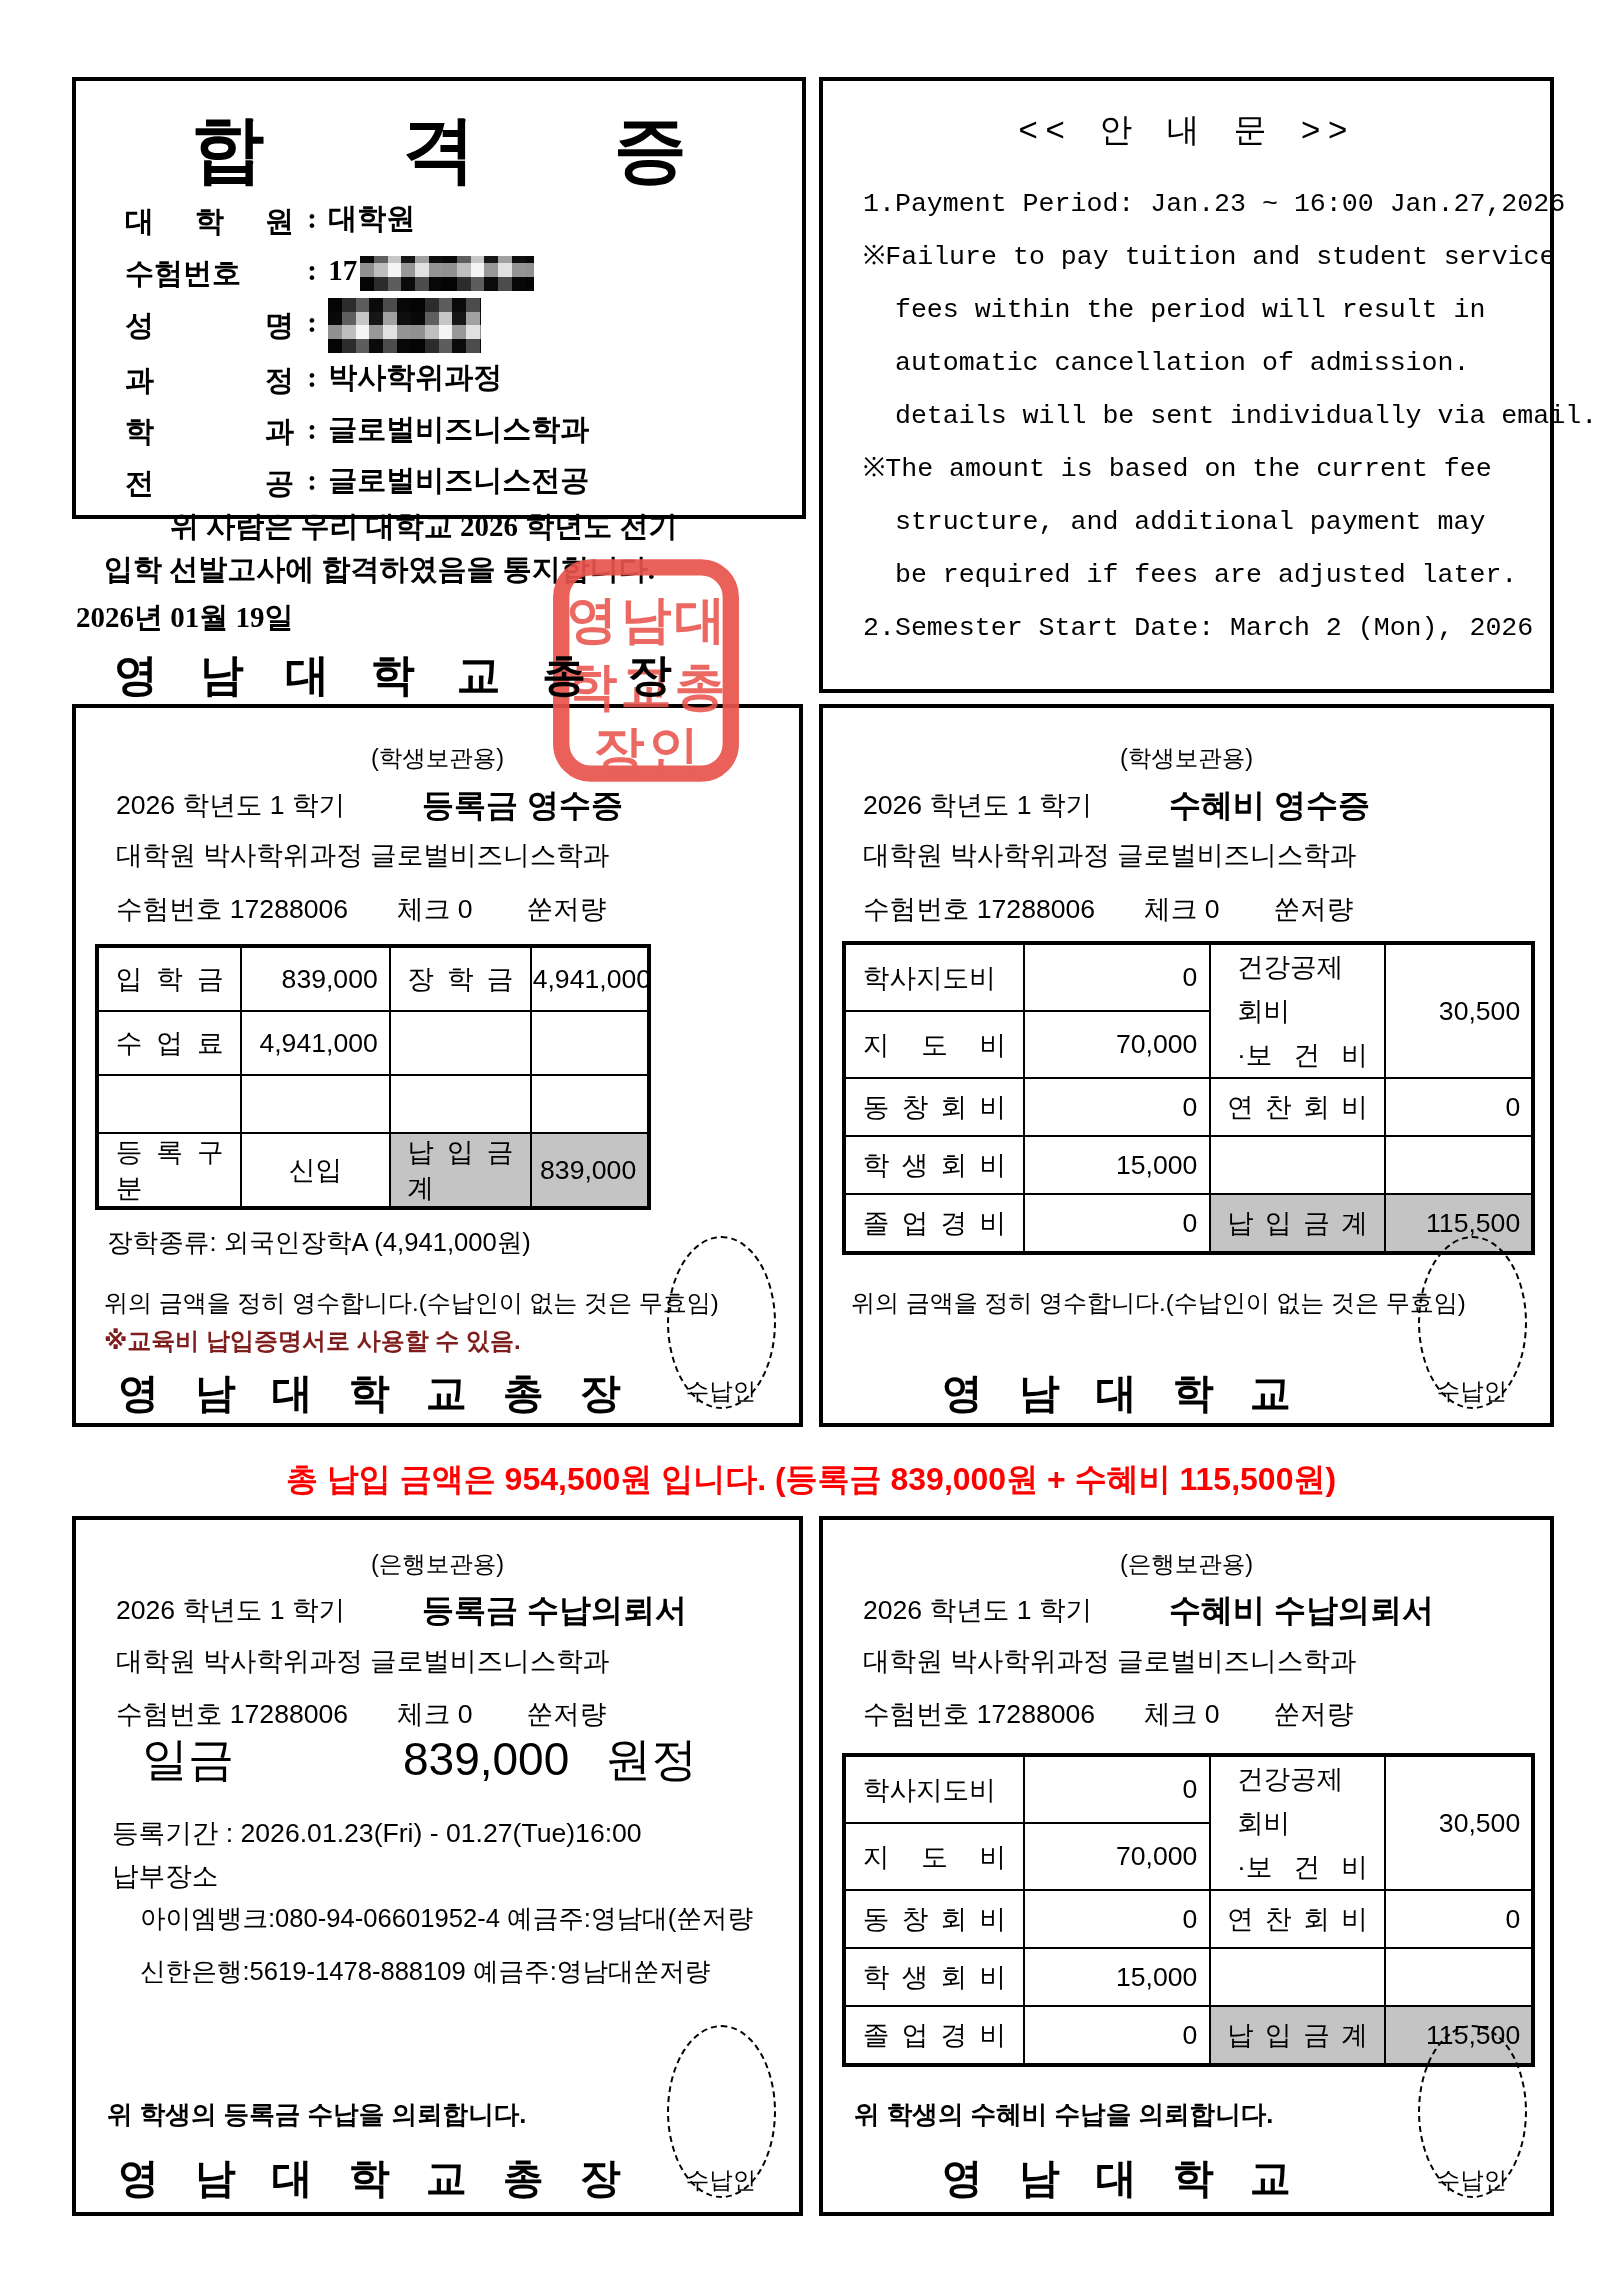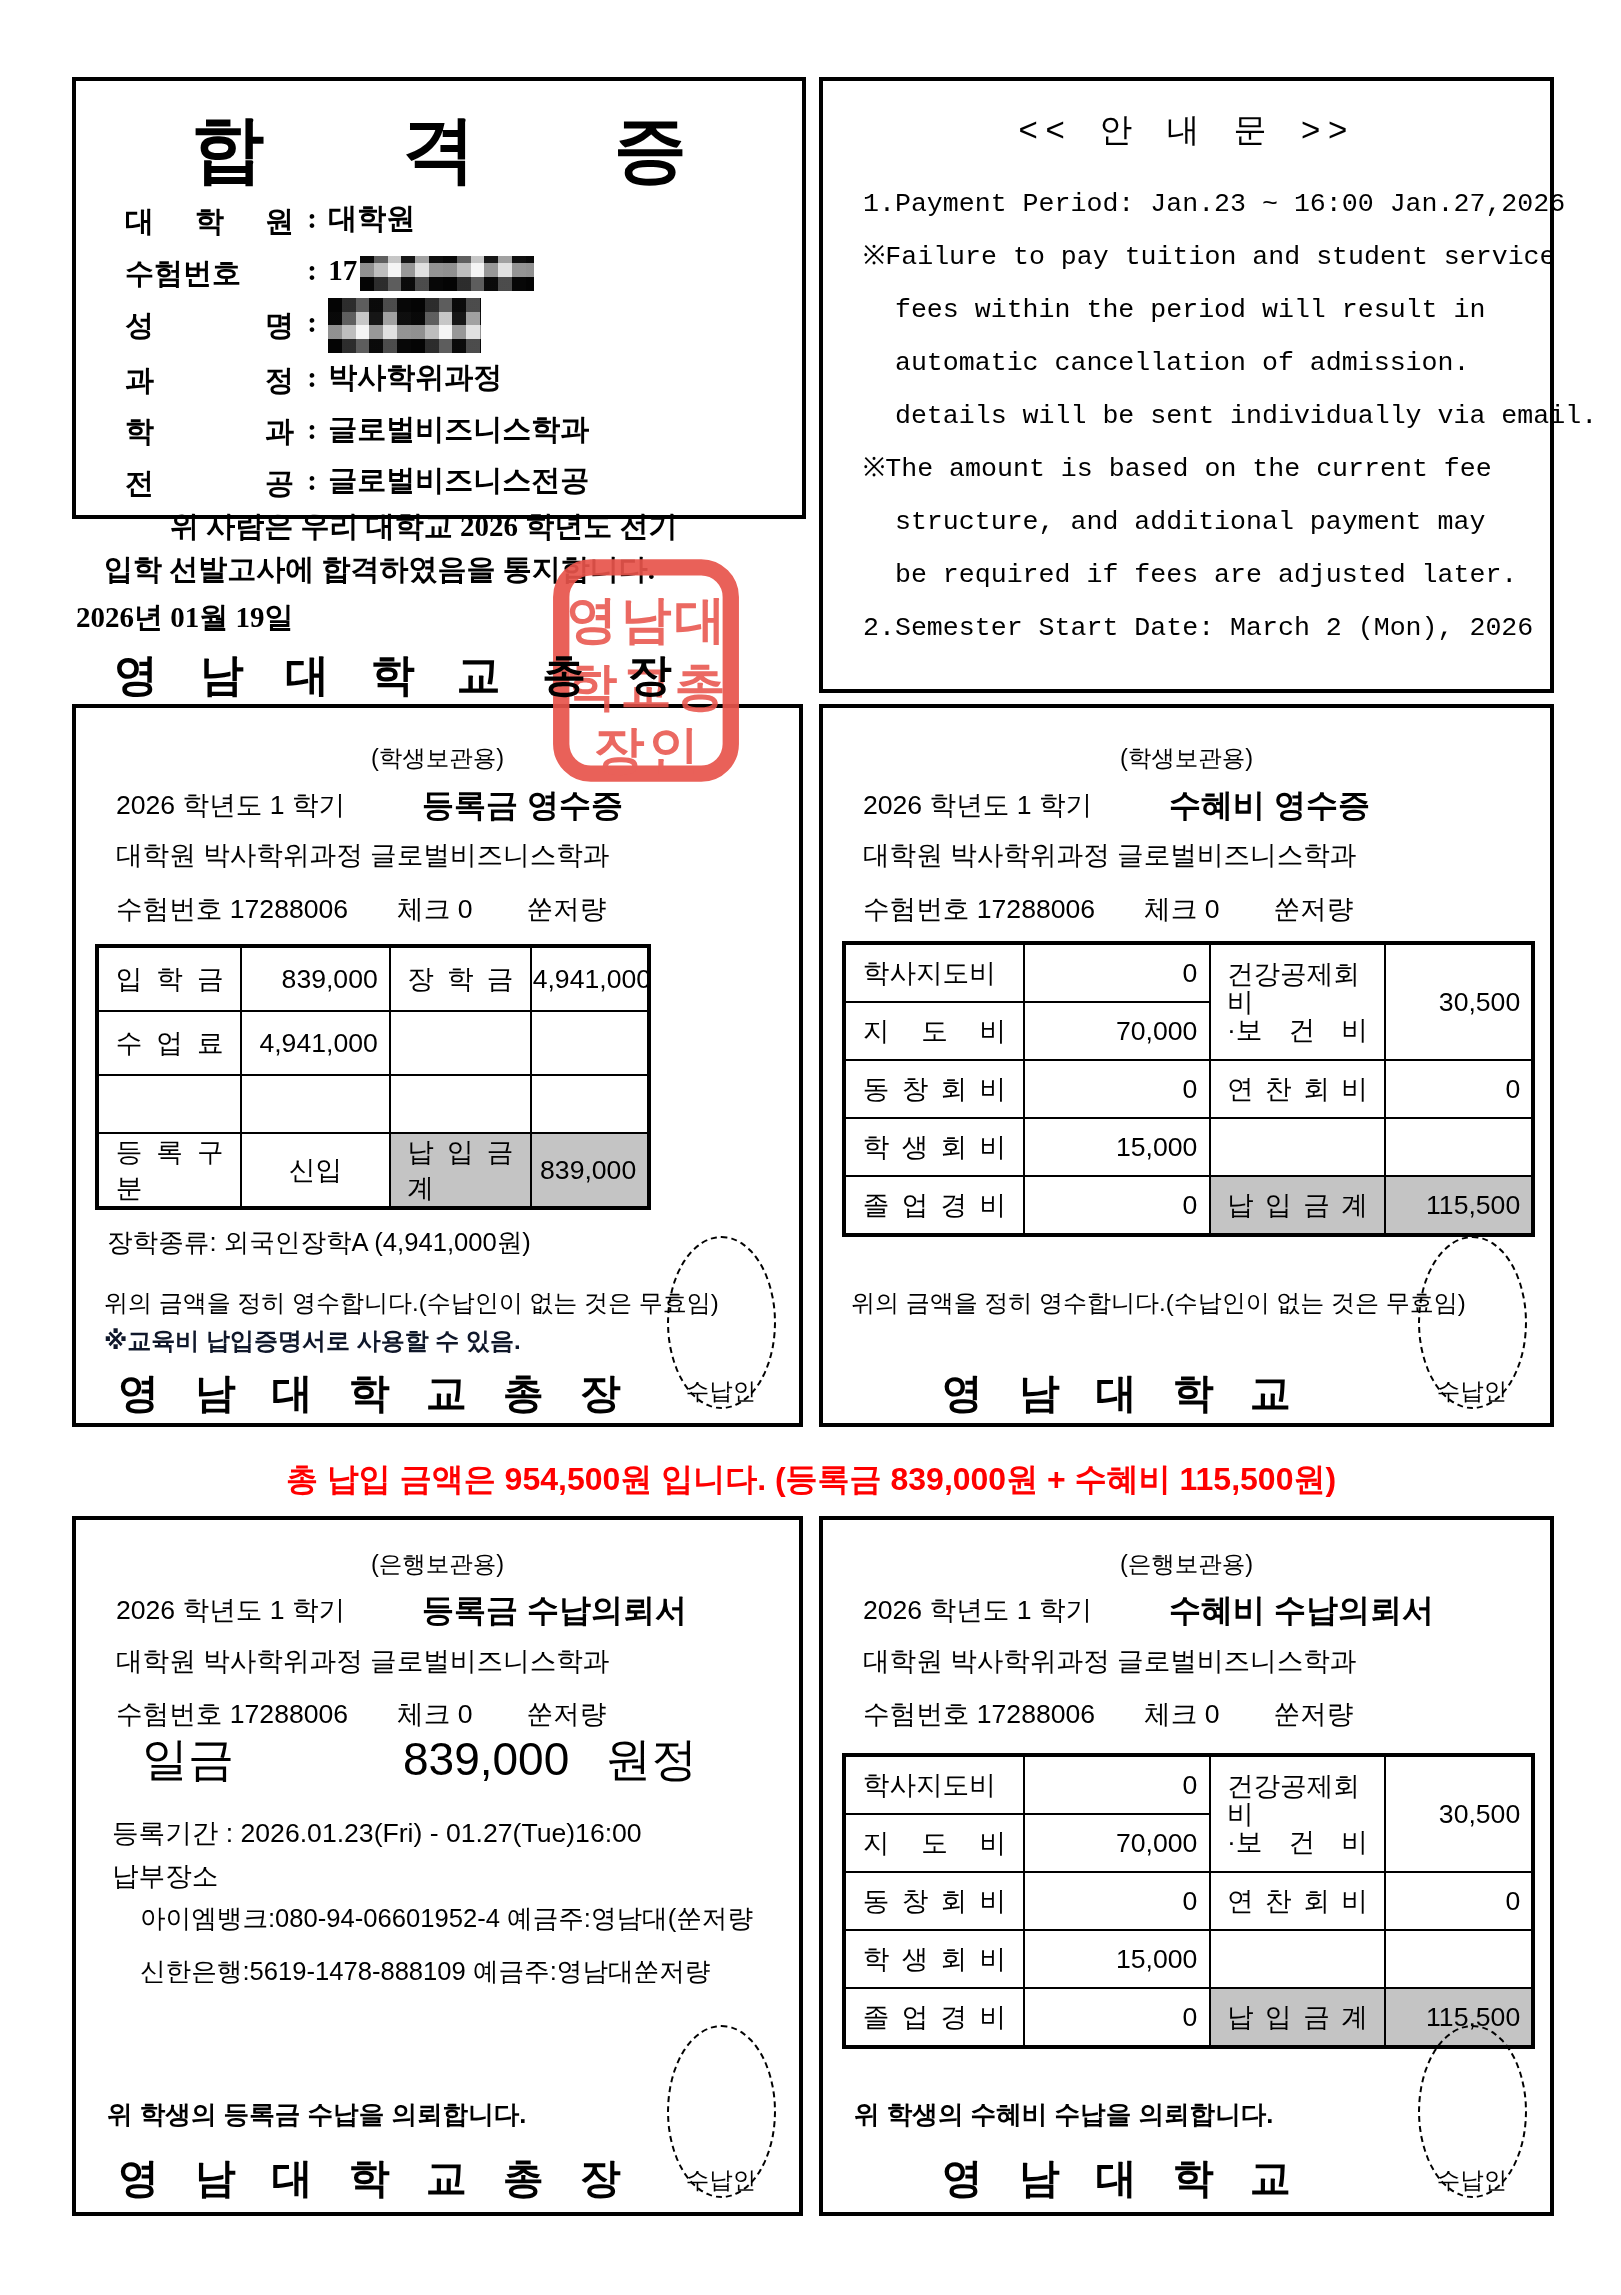--- a/index.html
+++ b/index.html
@@ -2,21 +2,21 @@
 <html style="font-size:8.2px"><head>
 <meta charset="utf-8">
 <style>
   html,body{margin:0;padding:0;background:#888;}
   .page{position:relative;width:1622px;height:2295px;background:#fff;overflow:hidden;
         font-family:"Liberation Sans","DejaVu Sans",sans-serif;color:#000;}
   .abs{position:absolute;}
   .box{position:absolute;border:4.6px solid #000;background:#fff;box-sizing:border-box;}
   .serif{font-family:"Liberation Serif","DejaVu Serif",serif;}
   .mono{font-family:"Liberation Mono","DejaVu Sans Mono",monospace;}
-  .red{color:#0f172a;}
+  .red{color:#7f1d1d;}
   .pre{white-space:pre;}
 
   
   .cert-title{left:0;right:0;top:20.4px;font-size:73px;font-weight:bold;text-align:center;}
   .cert-title span{letter-spacing:60px;margin-right:-60px;}
   .cert-fields{left:49px;top:113px;font-size:29px;font-weight:bold;line-height:49px;}
   .cert-label{display:inline-block;width:169px;text-align:justify;text-align-last:justify;vertical-align:middle;}
   .cert-colon{display:inline-block;margin:0 11.2px 0 13.3px;}
   .mosaic{display:inline-block;vertical-align:middle;
      background:
@@ -52,21 +52,21 @@
   table.doc-table td{border:2.6px solid #000;font-size:26.6px;overflow:hidden;}
   td.lab{padding:0 16.4px;text-align:justify;text-align-last:justify;}
   td.num{text-align:right;padding-right:11.2px;}
   td.ctr{text-align:center;}
   td.gray{background:#c4c4c4;}
   .t-tuition{top:236px;width:556px;}
   .t-tuition td{height:60px;}
   .t-tuition tr.short td{height:54px;}
   .t-fee{top:233px;width:693px;}
   .t-fee td{height:54px;}
-  .two div{line-height:28px;}
+  .two div{line-height:44px;margin-left:10px;}
 
   .schol{left:31px;top:517px;font-size:25.6px;}
   .confirm{left:28px;top:579px;font-size:24px;}
   .rednote{left:28px;top:617px;font-size:24px;font-weight:bold;}
   .signer-big{left:31px;width:537px;top:658px;font-size:41px;font-weight:bold;text-align:center;letter-spacing:12.3px;}
   .stamp{position:absolute;right:23.5px;bottom:14.3px;width:105px;height:169px;border:2.6px dashed #000;
          border-radius:50%;display:flex;align-items:flex-end;justify-content:center;font-size:23.5px;background:transparent;}
 
   
   .banner{left:0;right:0;top:1458px;font-size:32px;font-weight:bold;color:#ff0000;text-align:center;}

